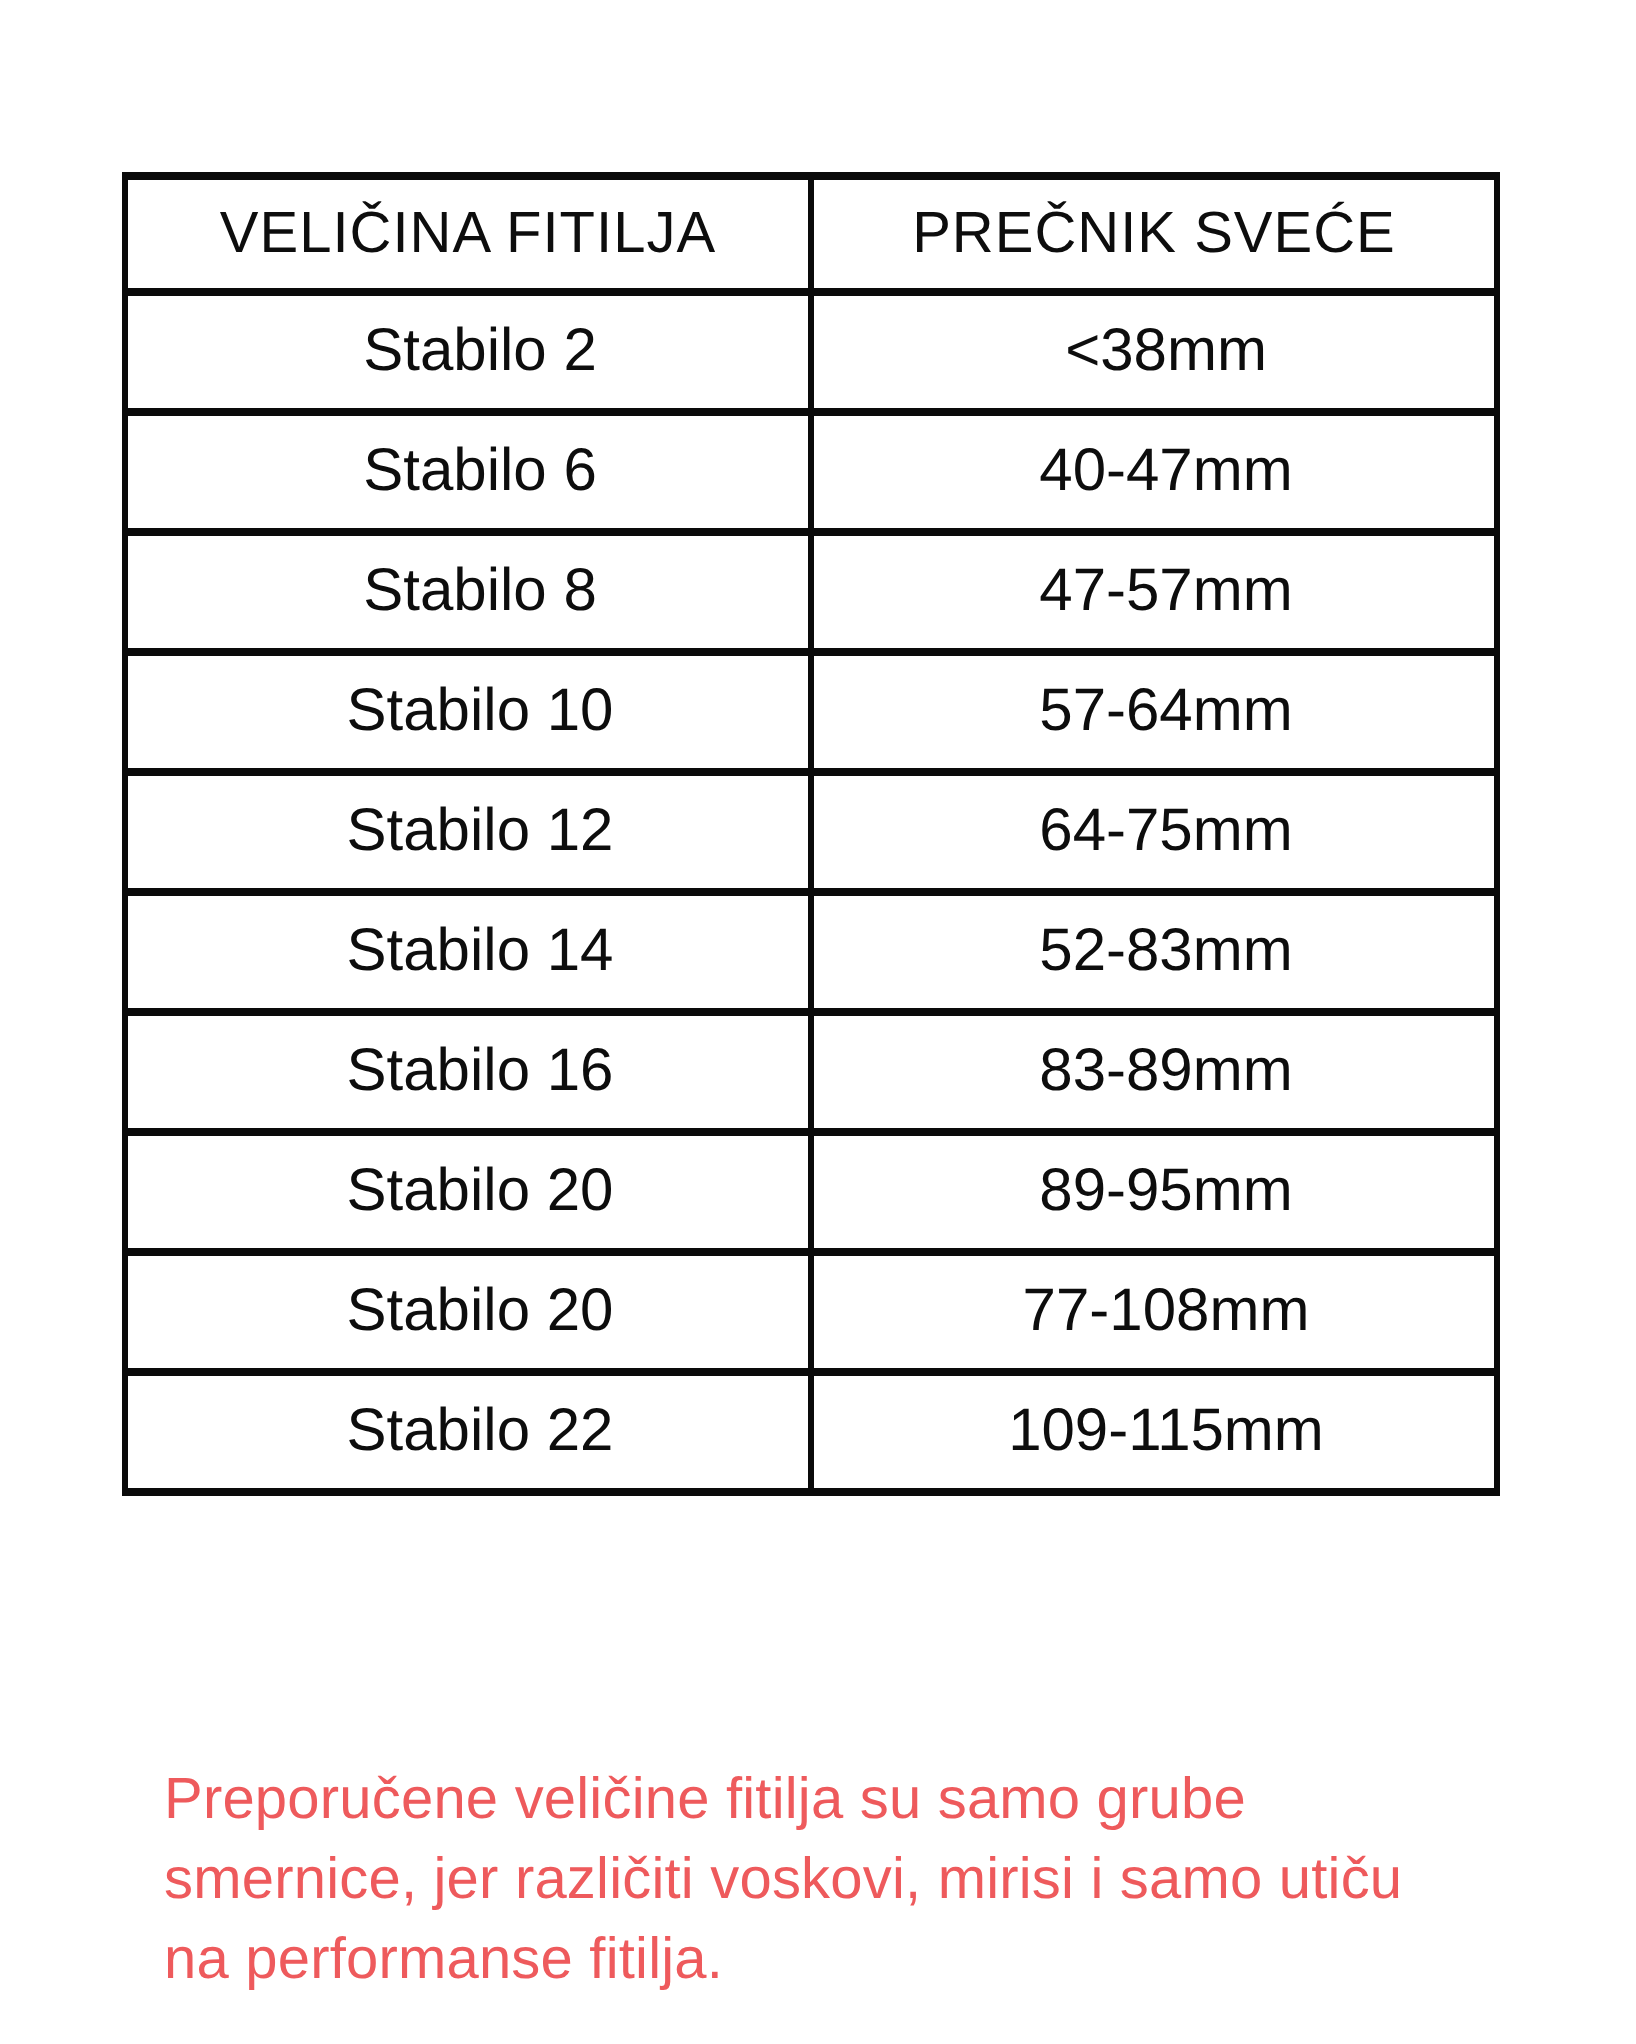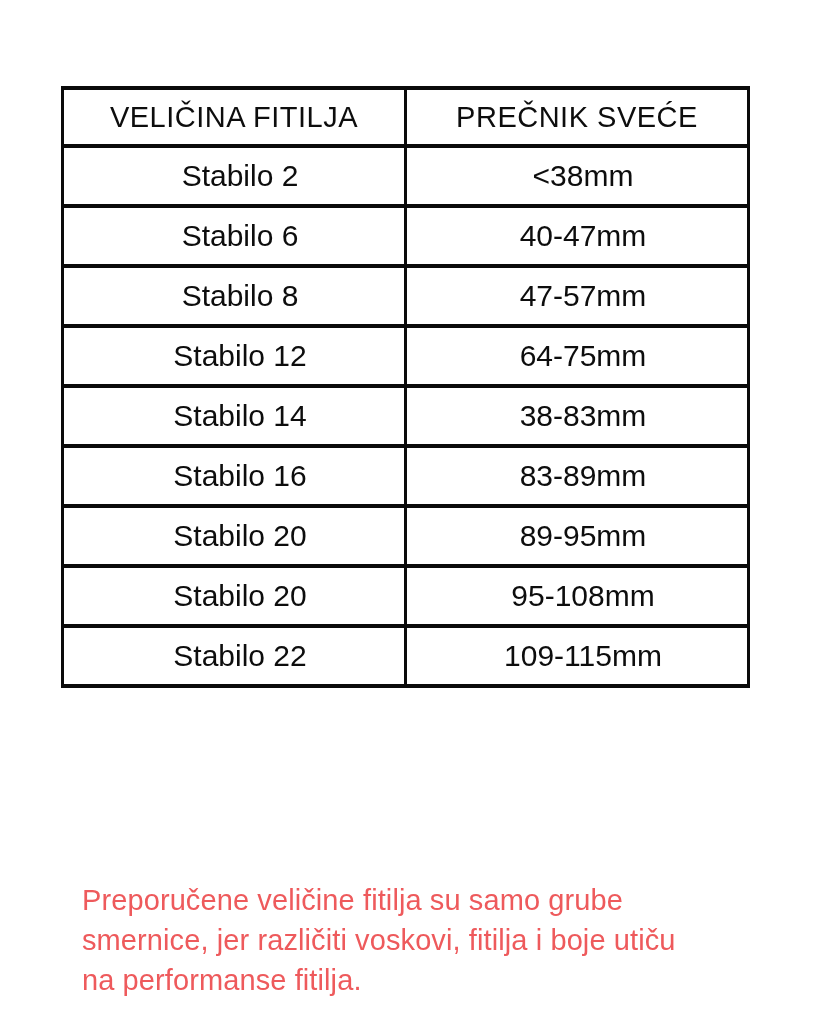--- a/index.html
+++ b/index.html
@@ -83,45 +83,49 @@
       </tr>
       <tr>
         <td>Stabilo 6</td>
         <td>40-47mm</td>
       </tr>
       <tr>
         <td>Stabilo 8</td>
         <td>47-57mm</td>
       </tr>
       <tr>
+        <td>Stabilo 10</td>
+        <td>57-64mm</td>
+      </tr>
+      <tr>
         <td>Stabilo 12</td>
         <td>64-75mm</td>
       </tr>
       <tr>
         <td>Stabilo 14</td>
-        <td>38-83mm</td>
+        <td>52-83mm</td>
       </tr>
       <tr>
         <td>Stabilo 16</td>
         <td>83-89mm</td>
       </tr>
       <tr>
         <td>Stabilo 20</td>
         <td>89-95mm</td>
       </tr>
       <tr>
         <td>Stabilo 20</td>
-        <td>95-108mm</td>
+        <td>77-108mm</td>
       </tr>
       <tr>
         <td>Stabilo 22</td>
         <td>109-115mm</td>
       </tr>
     </tbody>
   </table>
 
   <div class="note" style="color: rgb(238, 90, 92);">
     <div class="note-line">Preporučene veličine fitilja su samo grube</div>
-    <div class="note-line">smernice, jer različiti voskovi, fitilja i boje utiču</div>
+    <div class="note-line">smernice, jer različiti voskovi, mirisi i samo utiču</div>
     <div class="note-line">na performanse fitilja.</div>
   </div>
 
 </div>
 
 </body></html>

